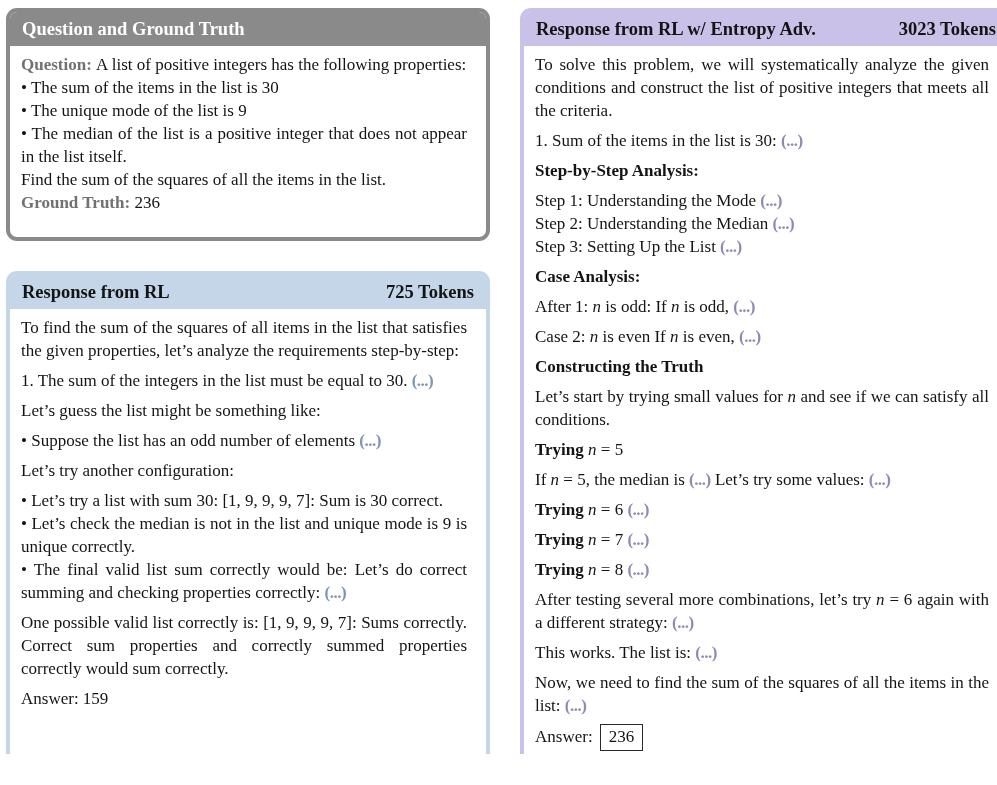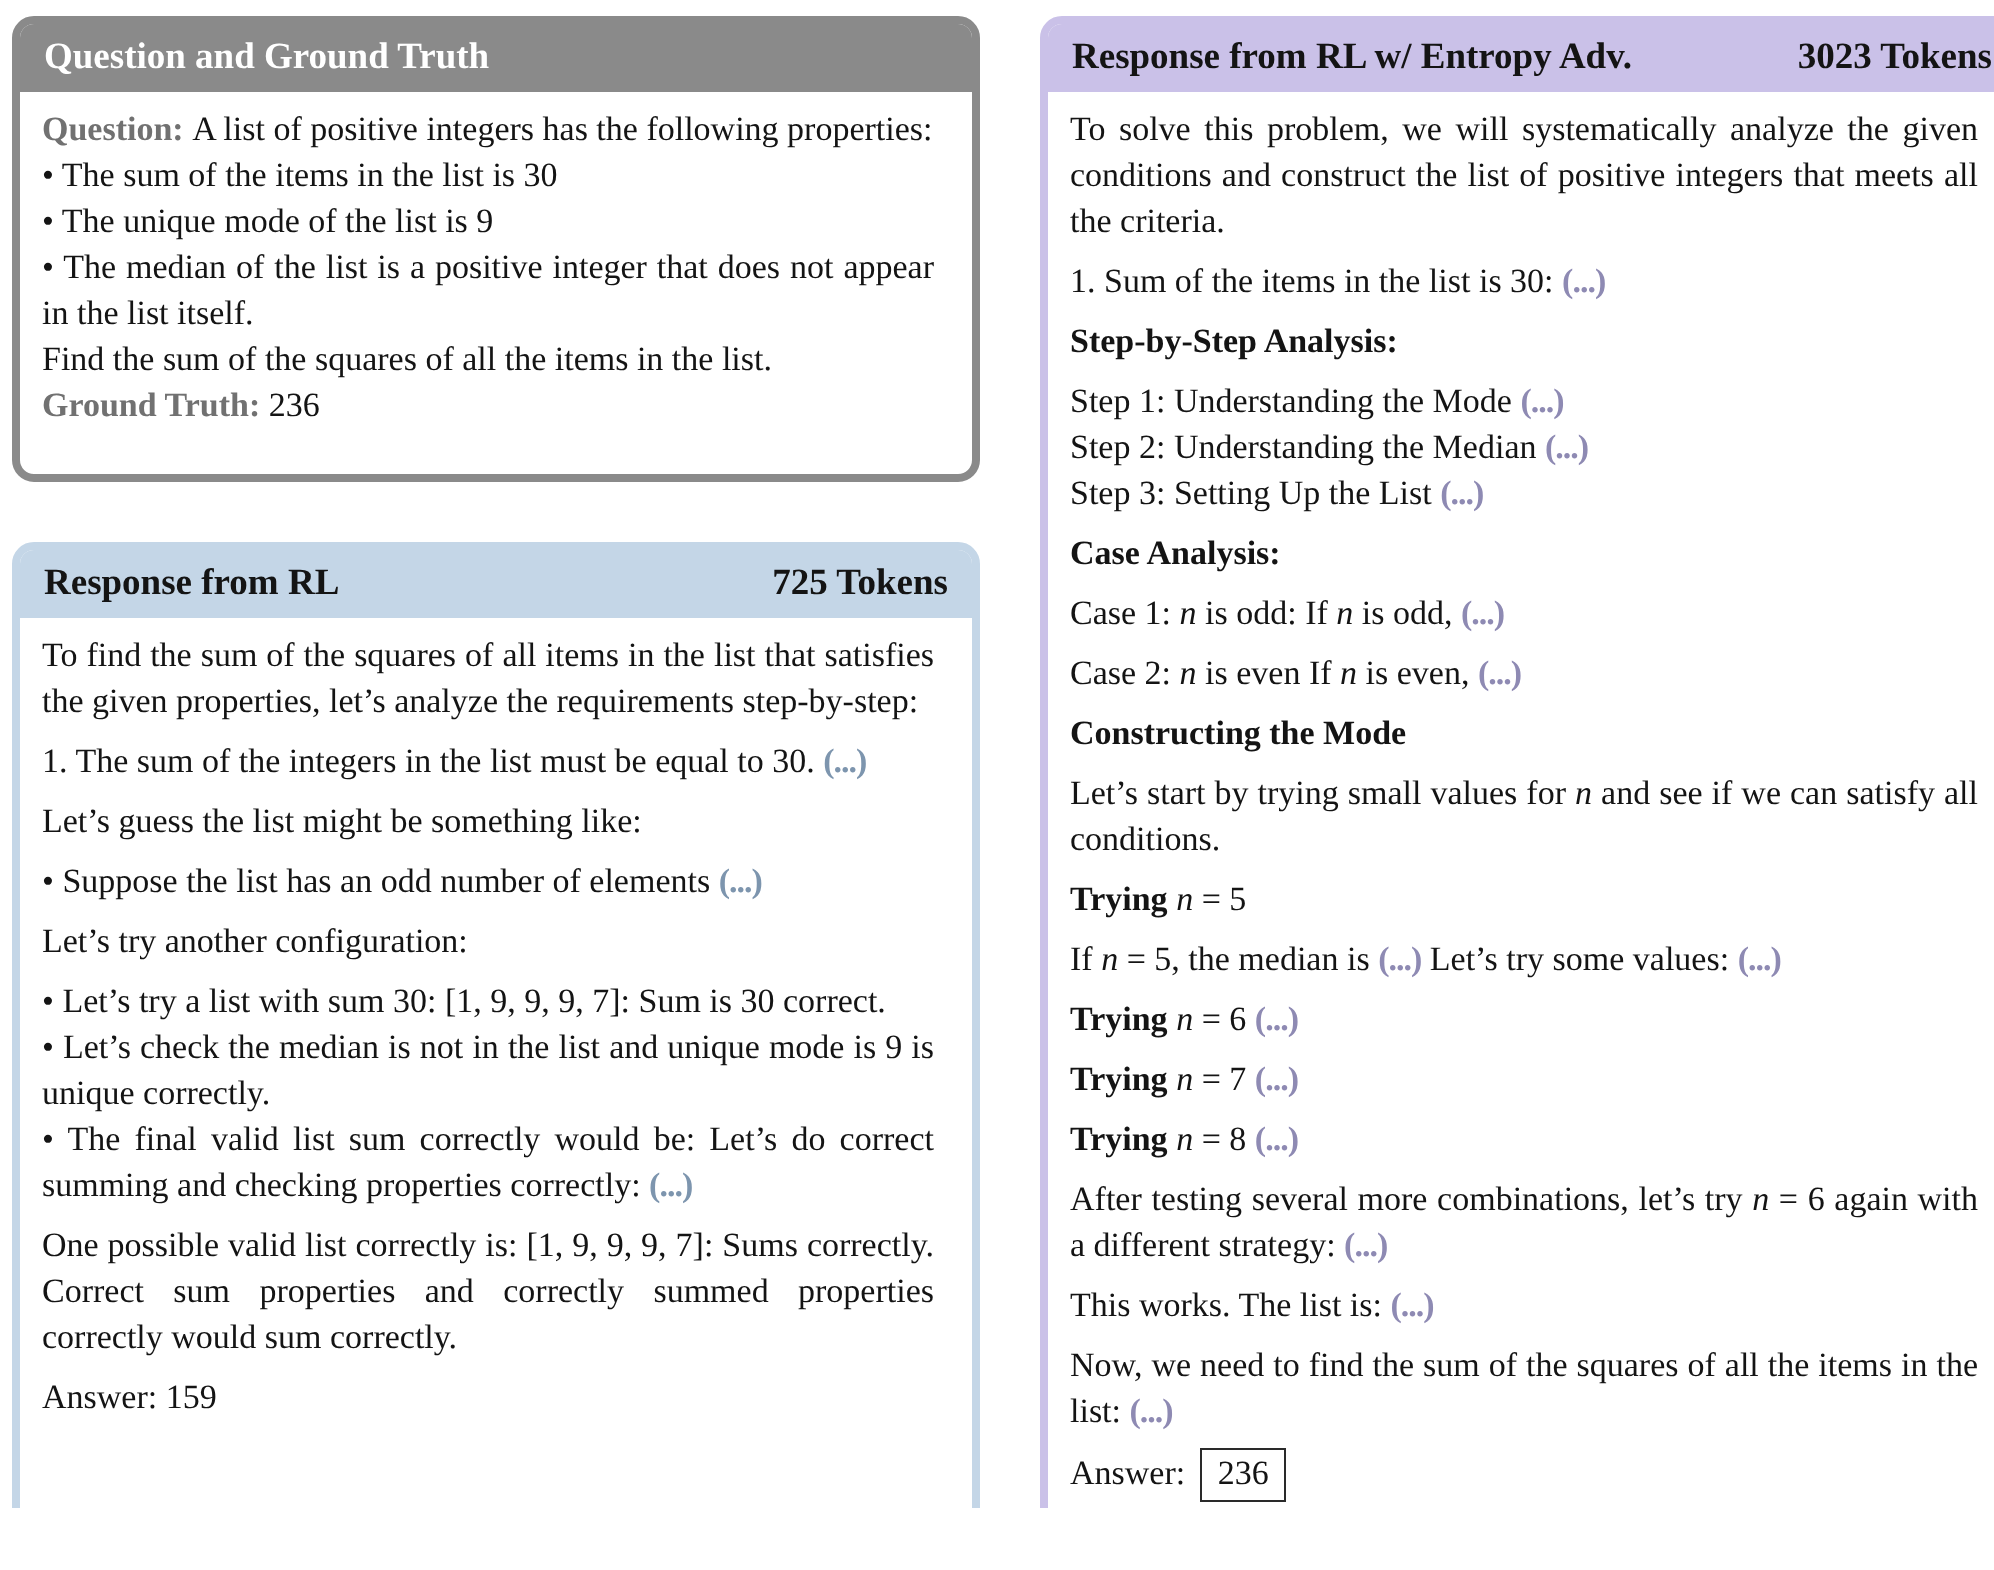--- a/index.html
+++ b/index.html
@@ -109,23 +109,23 @@
       <span class="token-badge">3023 Tokens</span>
     </header>
     <div class="panel-body">
         <p class="para"><span class="seg">To solve this problem, we will systematically analyze the given conditions and construct the list of positive integers that meets all the criteria.</span></p>
         <p class="para gap"><span class="seg">1. Sum of the items in the list is 30: </span><span class="seg dots">(...)</span></p>
         <p class="para gap"><span class="seg bold">Step-by-Step Analysis:</span></p>
         <p class="para gap"><span class="seg">Step 1: Understanding the Mode </span><span class="seg dots">(...)</span></p>
         <p class="para"><span class="seg">Step 2: Understanding the Median </span><span class="seg dots">(...)</span></p>
         <p class="para"><span class="seg">Step 3: Setting Up the List </span><span class="seg dots">(...)</span></p>
         <p class="para gap"><span class="seg bold">Case Analysis:</span></p>
-        <p class="para gap"><span class="seg">Case 1: </span><span class="seg math">n</span><span class="seg"> is odd: If </span><span class="seg math">n</span><span class="seg"> is odd, </span><span class="seg dots">(...)</span></p>
+        <p class="para gap"><span class="seg">After 1: </span><span class="seg math">n</span><span class="seg"> is odd: If </span><span class="seg math">n</span><span class="seg"> is odd, </span><span class="seg dots">(...)</span></p>
         <p class="para gap"><span class="seg">Case 2: </span><span class="seg math">n</span><span class="seg"> is even If </span><span class="seg math">n</span><span class="seg"> is even, </span><span class="seg dots">(...)</span></p>
-        <p class="para gap"><span class="seg bold">Constructing the Mode</span></p>
+        <p class="para gap"><span class="seg bold">Constructing the Truth</span></p>
         <p class="para gap"><span class="seg">Let’s start by trying small values for </span><span class="seg math">n</span><span class="seg"> and see if we can satisfy all conditions.</span></p>
         <p class="para gap"><span class="seg bold">Trying </span><span class="seg math">n</span><span class="seg"> = 5</span></p>
         <p class="para gap"><span class="seg">If </span><span class="seg math">n</span><span class="seg"> = 5, the median is </span><span class="seg dots">(...)</span><span class="seg"> Let’s try some values: </span><span class="seg dots">(...)</span></p>
         <p class="para gap"><span class="seg bold">Trying </span><span class="seg math">n</span><span class="seg"> = 6 </span><span class="seg dots">(...)</span></p>
         <p class="para gap"><span class="seg bold">Trying </span><span class="seg math">n</span><span class="seg"> = 7 </span><span class="seg dots">(...)</span></p>
         <p class="para gap"><span class="seg bold">Trying </span><span class="seg math">n</span><span class="seg"> = 8 </span><span class="seg dots">(...)</span></p>
         <p class="para gap"><span class="seg">After testing several more combinations, let’s try </span><span class="seg math">n</span><span class="seg"> = 6 again with a different strategy: </span><span class="seg dots">(...)</span></p>
         <p class="para gap"><span class="seg">This works. The list is: </span><span class="seg dots">(...)</span></p>
         <p class="para gap"><span class="seg">Now, we need to find the sum of the squares of all the items in the list: </span><span class="seg dots">(...)</span></p>
         <p class="para gap"><span class="seg">Answer: </span><span class="seg boxed">236</span></p>

